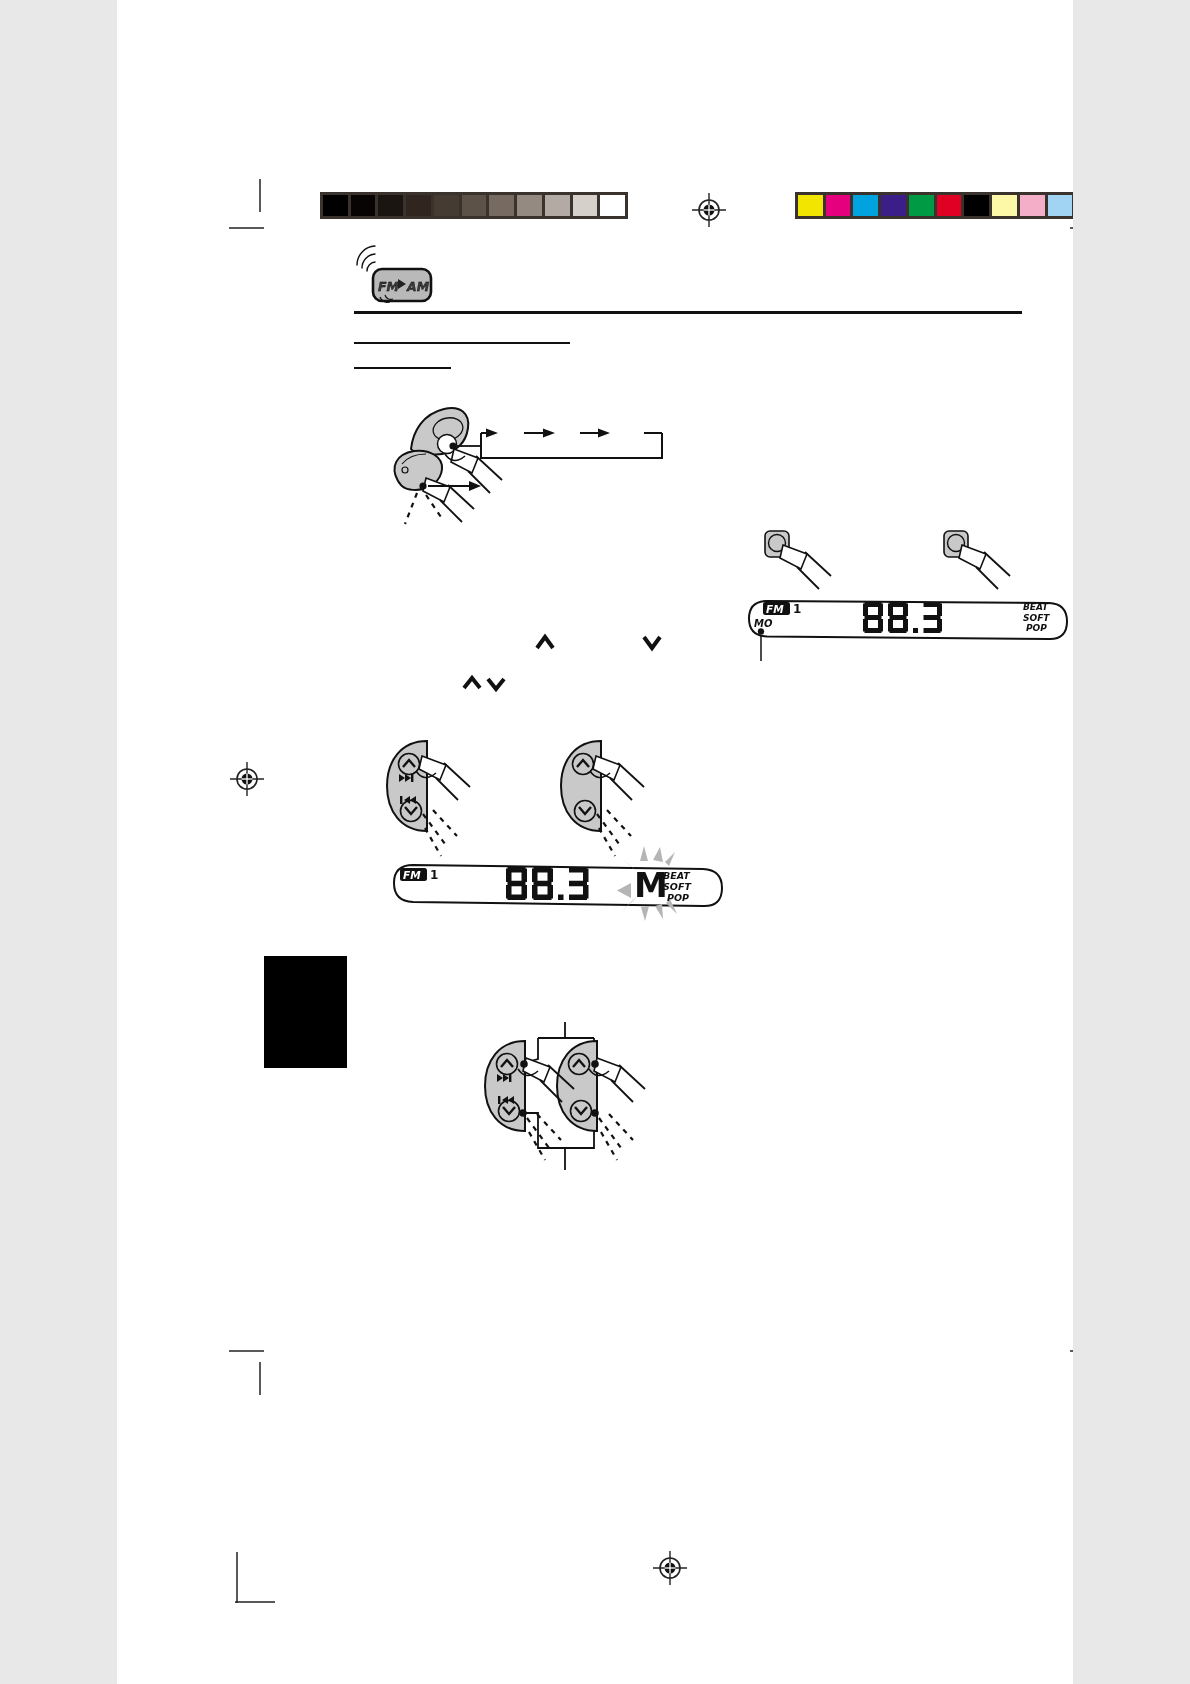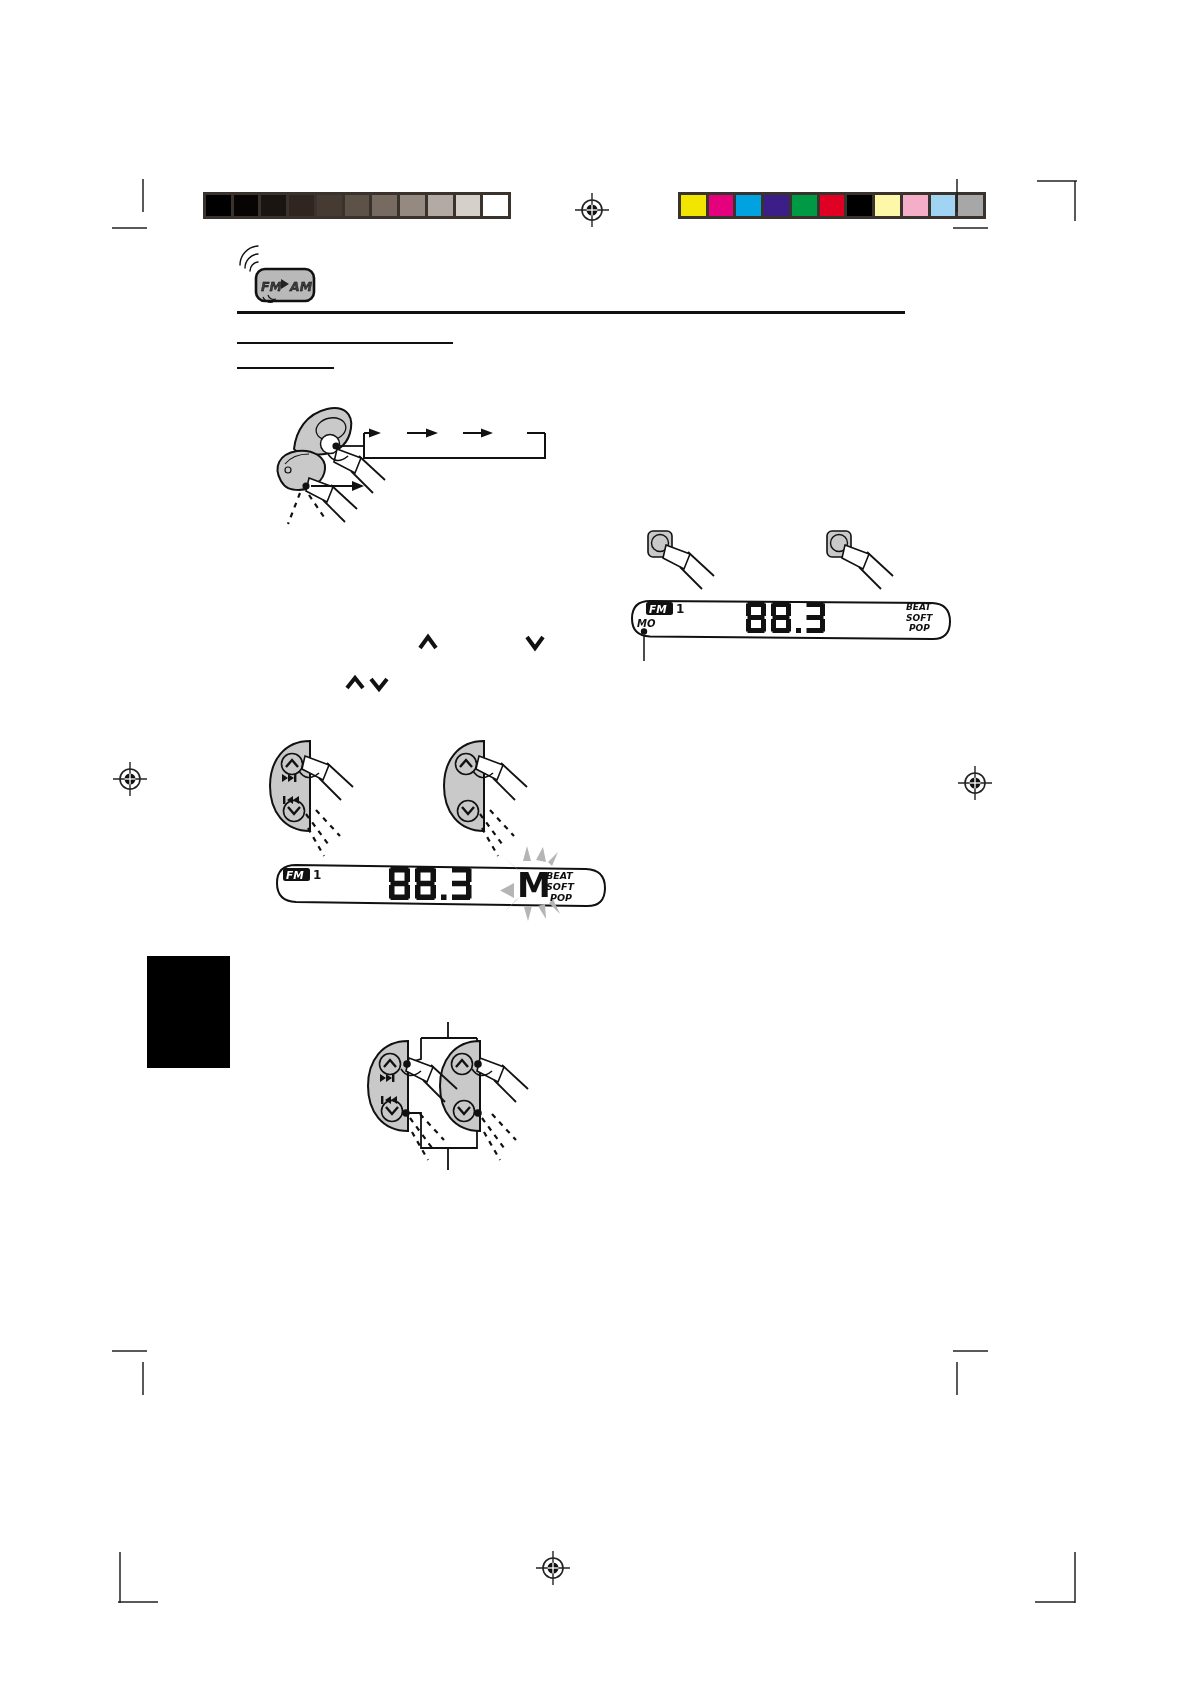--- a/index.html
+++ b/index.html
@@ -1,17 +1,17 @@
 <!DOCTYPE html>
 <html><head>
 <meta charset="utf-8">
 <style>
   html,body{margin:0;padding:0;background:#e8e8e8;}
   .page{
-    position:relative;width:1190px;height:1684px;background:#ffffff;
+    position:relative;width:956px;height:1684px;background:#ffffff;
     font-family:"DejaVu Sans", sans-serif;overflow:hidden;margin:0 auto;
   }
   .abs{position:absolute;}
   .calbar{display:flex;gap:3px;padding:3px;box-sizing:border-box;}
   .calbar .sw{flex:1 1 0;}
   .rule{background:#111;}
   .tab-black{background:#000;}
   svg text{font-family:"DejaVu Sans", sans-serif;}
   .seg-digits rect{fill:#111;}
 </style>

